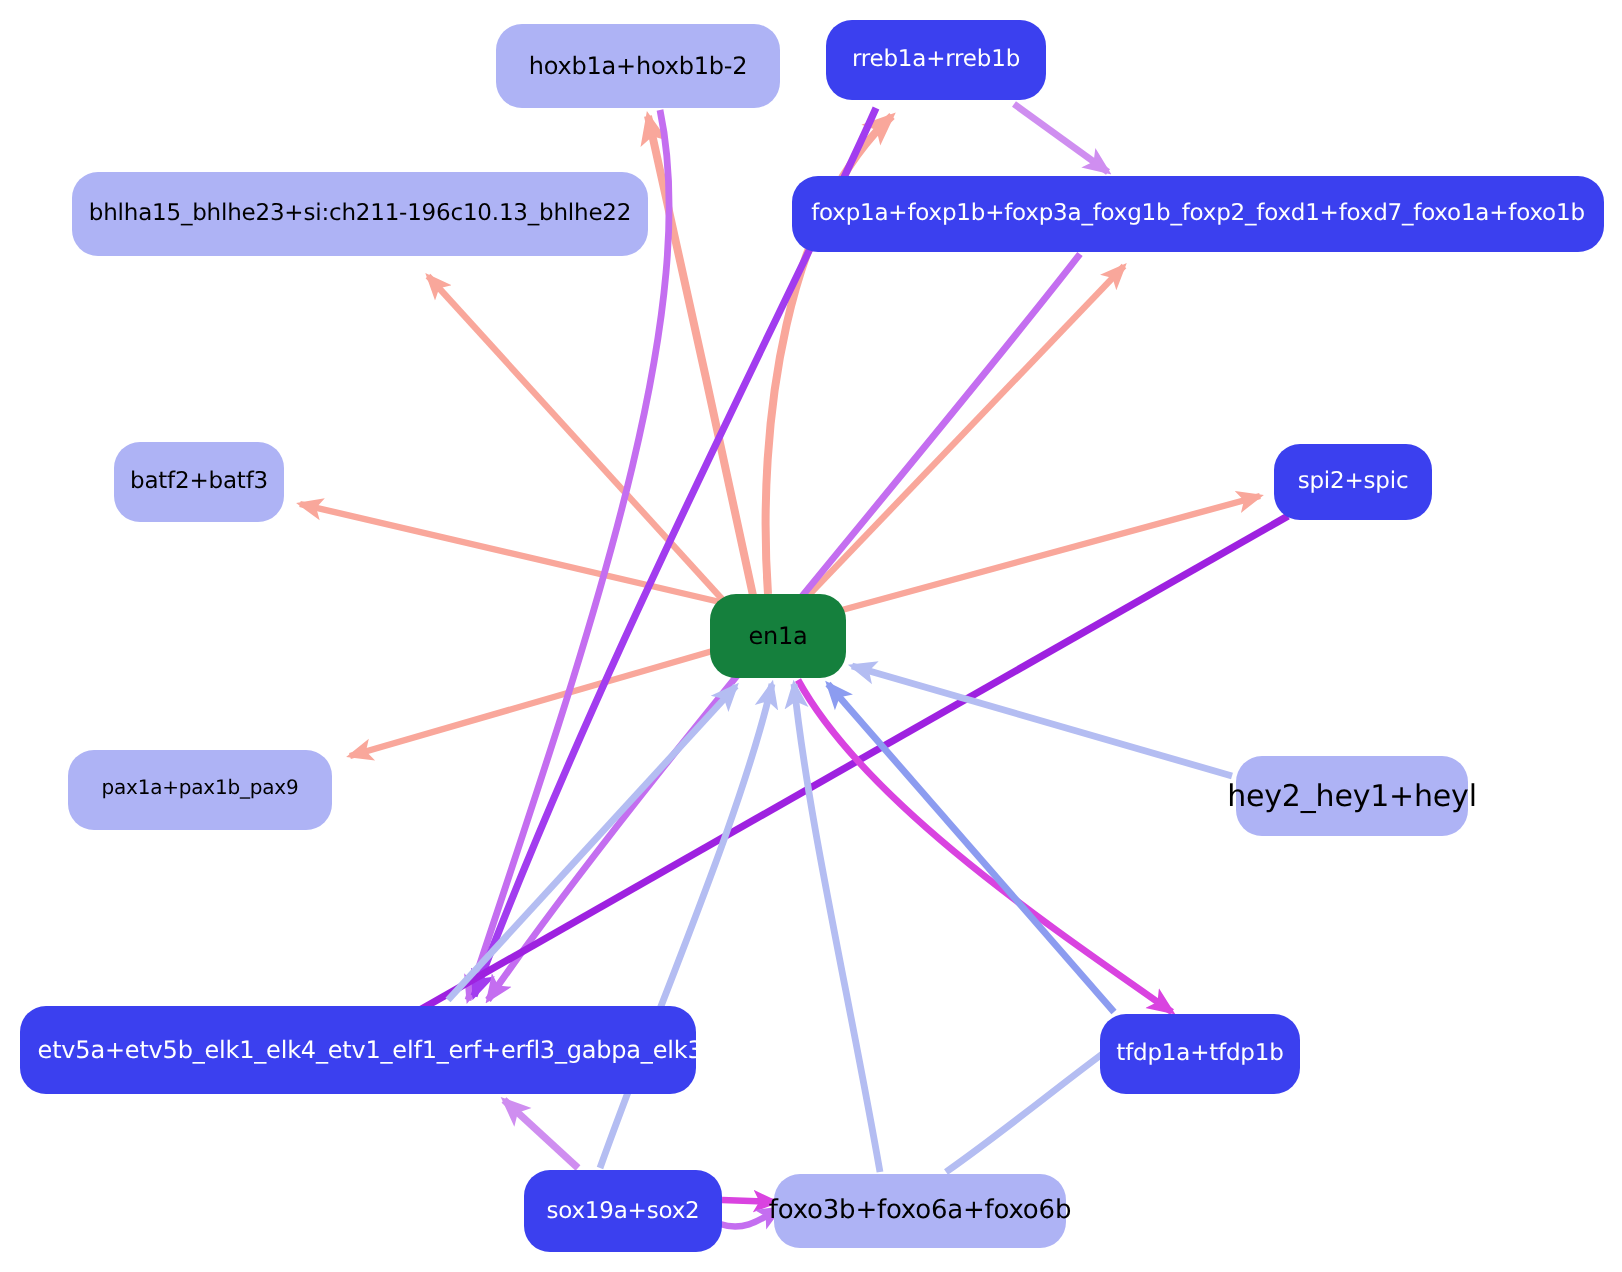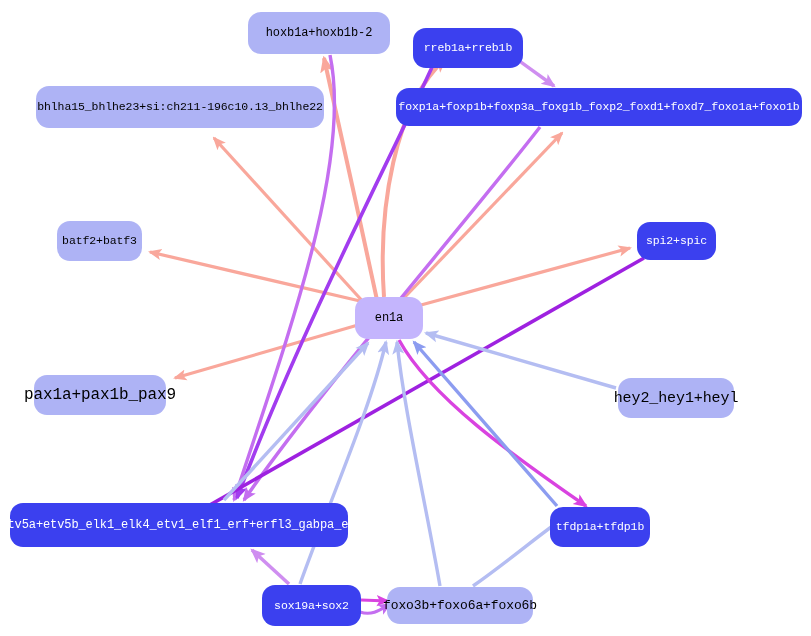--- a/index.html
+++ b/index.html
@@ -23,21 +23,20 @@
     top: 0;
     width: 811px;
     height: 636px;
   }
   #node-layer {
     position: absolute;
     left: 0;
     top: 0;
     width: 811px;
     height: 600px;
-    font-family: Liberation Mono, monospace;
   }
   .node {
     position: absolute;
     box-sizing: border-box;
     display: flex;
     align-items: center;
     justify-content: center;
     border-radius: 13px;
     white-space: nowrap;
     letter-spacing: -0.1px;
@@ -46,21 +45,21 @@
   }
   .node-light {
     background: #aeb3f5;
     color: #000000;
   }
   .node-dark {
     background: #3b40ef;
     color: #ffffff;
   }
   .node-source {
-    background: #c4b5fd;
+    background: #15803d;
     color: #000000;
   }
 </style>
 </head>
 <body>
 
 <div id="canvas">
   <svg id="edge-layer" viewBox="0 0 811 636" xmlns="http://www.w3.org/2000/svg">
       <defs>
         <marker id="ah-salmon" viewBox="0 0 10 10" refX="8.5" refY="5" markerWidth="4.2" markerHeight="4.2" orient="auto-start-reverse" markerUnits="strokeWidth">
@@ -108,39 +107,39 @@
       <path d="M 440 586 C 425 500 404 410 397 342" fill="none" stroke="#b4bdf2" stroke-width="3.4" stroke-linecap="butt" marker-end="url(#ah-light_blue)"></path>
       <path d="M 224 500 L 368 343" fill="none" stroke="#b4bdf2" stroke-width="3.4" stroke-linecap="butt" marker-end="url(#ah-light_blue)"></path>
       <path d="M 557 506 L 414 342" fill="none" stroke="#8c9cf0" stroke-width="3.4" stroke-linecap="butt" marker-end="url(#ah-medium_blue)"></path>
       <path d="M 616 388 L 426 333" fill="none" stroke="#b4bdf2" stroke-width="3.4" stroke-linecap="butt" marker-end="url(#ah-light_blue)"></path>
       <path d="M 473 586 C 510 560 545 530 572 512" fill="none" stroke="#b4bdf2" stroke-width="3.4" stroke-linecap="butt" marker-end="url(#ah-light_blue)"></path>
     </svg>
   <div id="node-layer">
       <div class="node node-light" style="left: 248px; top: 12px; width: 142px; height: 42px; font-size: 12px;">
         <span>hoxb1a+hoxb1b-2</span>
       </div>
-      <div class="node node-dark" style="left: 413px; top: 28px; width: 110px; height: 40px; font-size: 11.5px; border-radius: 13px;">
+      <div class="node node-dark" style="left: 413px; top: 10px; width: 110px; height: 40px; font-size: 11.5px; border-radius: 13px;">
         <span>rreb1a+rreb1b</span>
       </div>
       <div class="node node-light" style="left: 36px; top: 86px; width: 288px; height: 42px; font-size: 11.5px;">
         <span>bhlha15_bhlhe23+si:ch211-196c10.13_bhlhe22</span>
       </div>
       <div class="node node-dark" style="left: 396px; top: 88px; width: 406px; height: 38px; font-size: 11.5px;">
         <span>foxp1a+foxp1b+foxp3a_foxg1b_foxp2_foxd1+foxd7_foxo1a+foxo1b</span>
       </div>
       <div class="node node-light" style="left: 57px; top: 221px; width: 85px; height: 40px; font-size: 11.5px;">
         <span>batf2+batf3</span>
       </div>
       <div class="node node-dark" style="left: 637px; top: 222px; width: 79px; height: 38px; font-size: 11.5px;">
         <span>spi2+spic</span>
       </div>
       <div class="node node-source" style="left: 355px; top: 297px; width: 68px; height: 42px; font-size: 12px;">
         <span>en1a</span>
       </div>
-      <div class="node node-light" style="left: 34px; top: 375px; width: 132px; height: 40px; font-size: 16px;">
+      <div class="node node-light" style="left: 34px; top: 375px; width: 132px; height: 40px; font-size: 10px;">
         <span>pax1a+pax1b_pax9</span>
       </div>
       <div class="node node-light" style="left: 618px; top: 378px; width: 116px; height: 40px; font-size: 15px;">
         <span>hey2_hey1+heyl</span>
       </div>
       <div class="node node-dark" style="left: 10px; top: 503px; width: 338px; height: 44px; font-size: 12px; padding-left: 12px;">
         <span>etv5a+etv5b_elk1_elk4_etv1_elf1_erf+erfl3_gabpa_elk3</span>
       </div>
       <div class="node node-dark" style="left: 550px; top: 507px; width: 100px; height: 40px; font-size: 11.5px;">
         <span>tfdp1a+tfdp1b</span>

